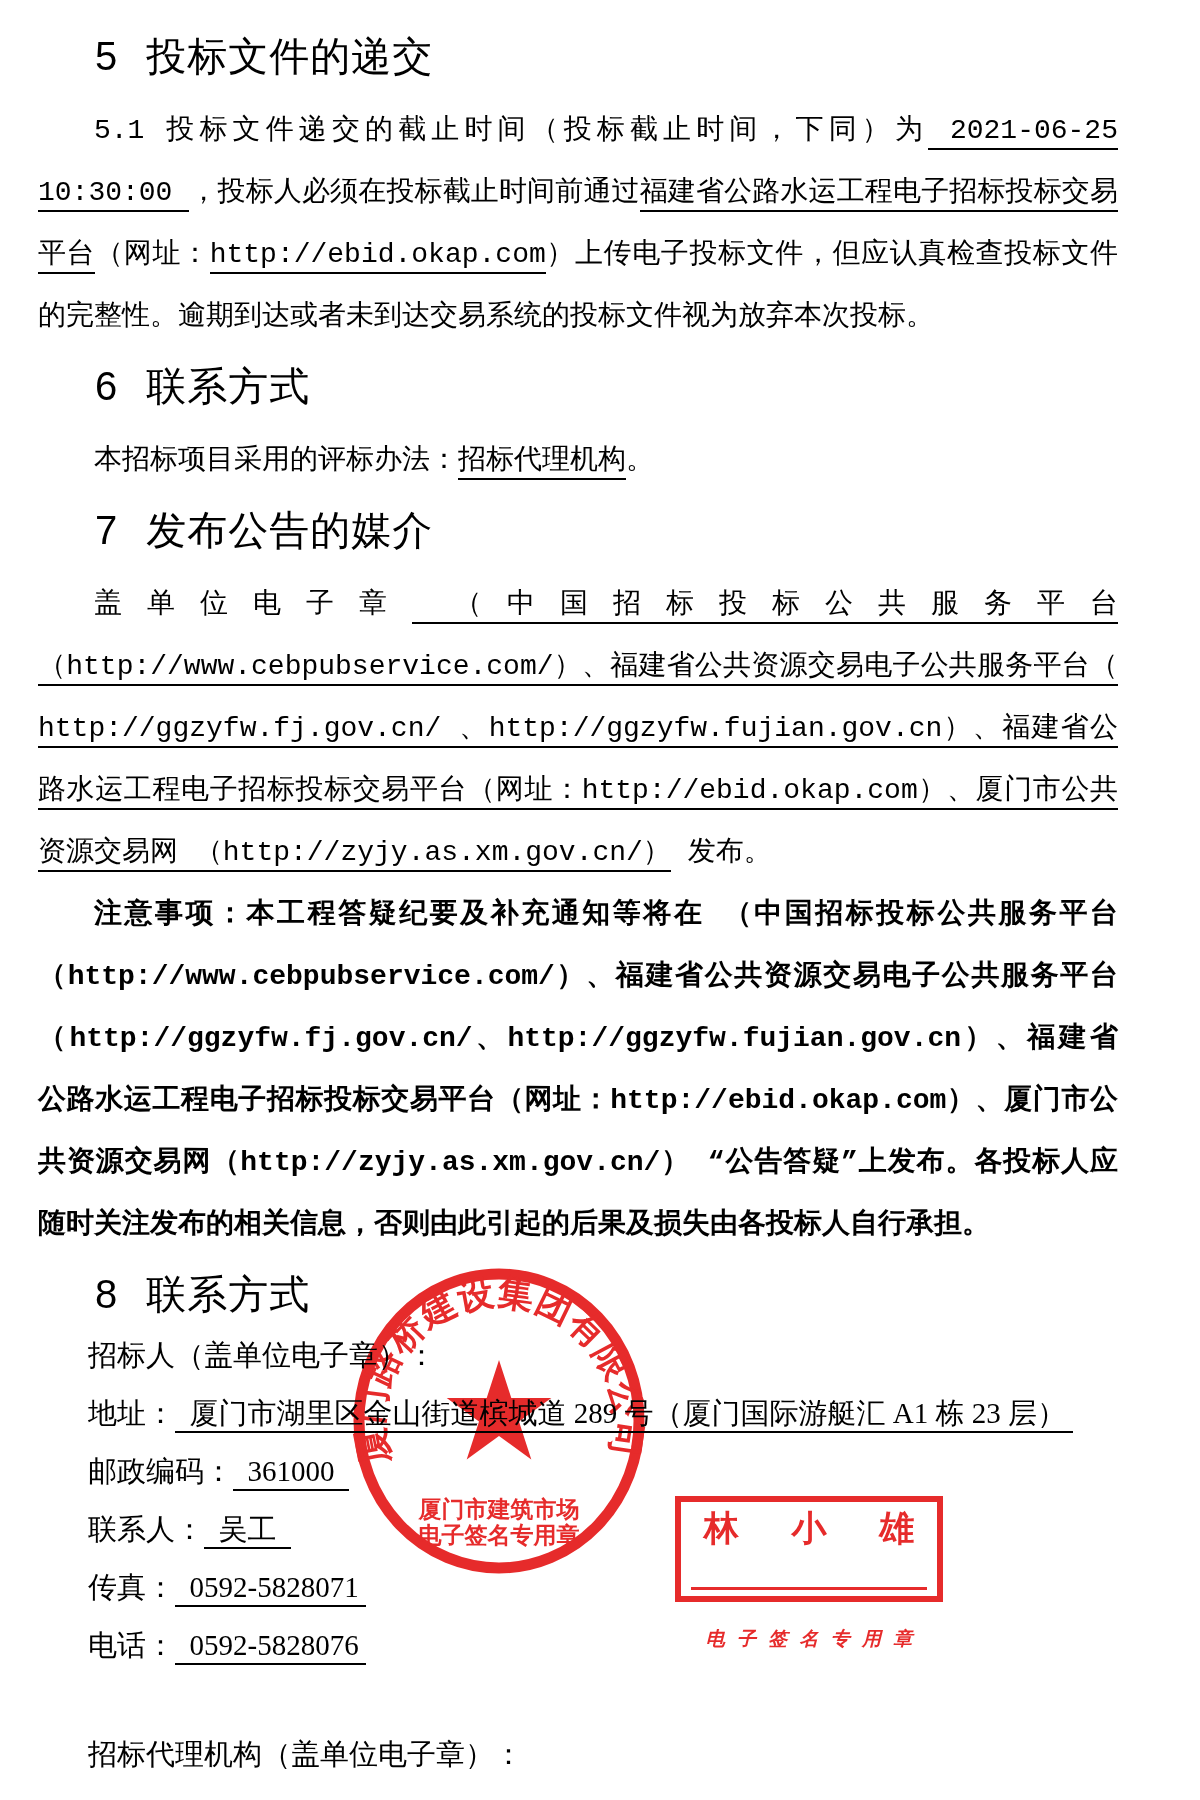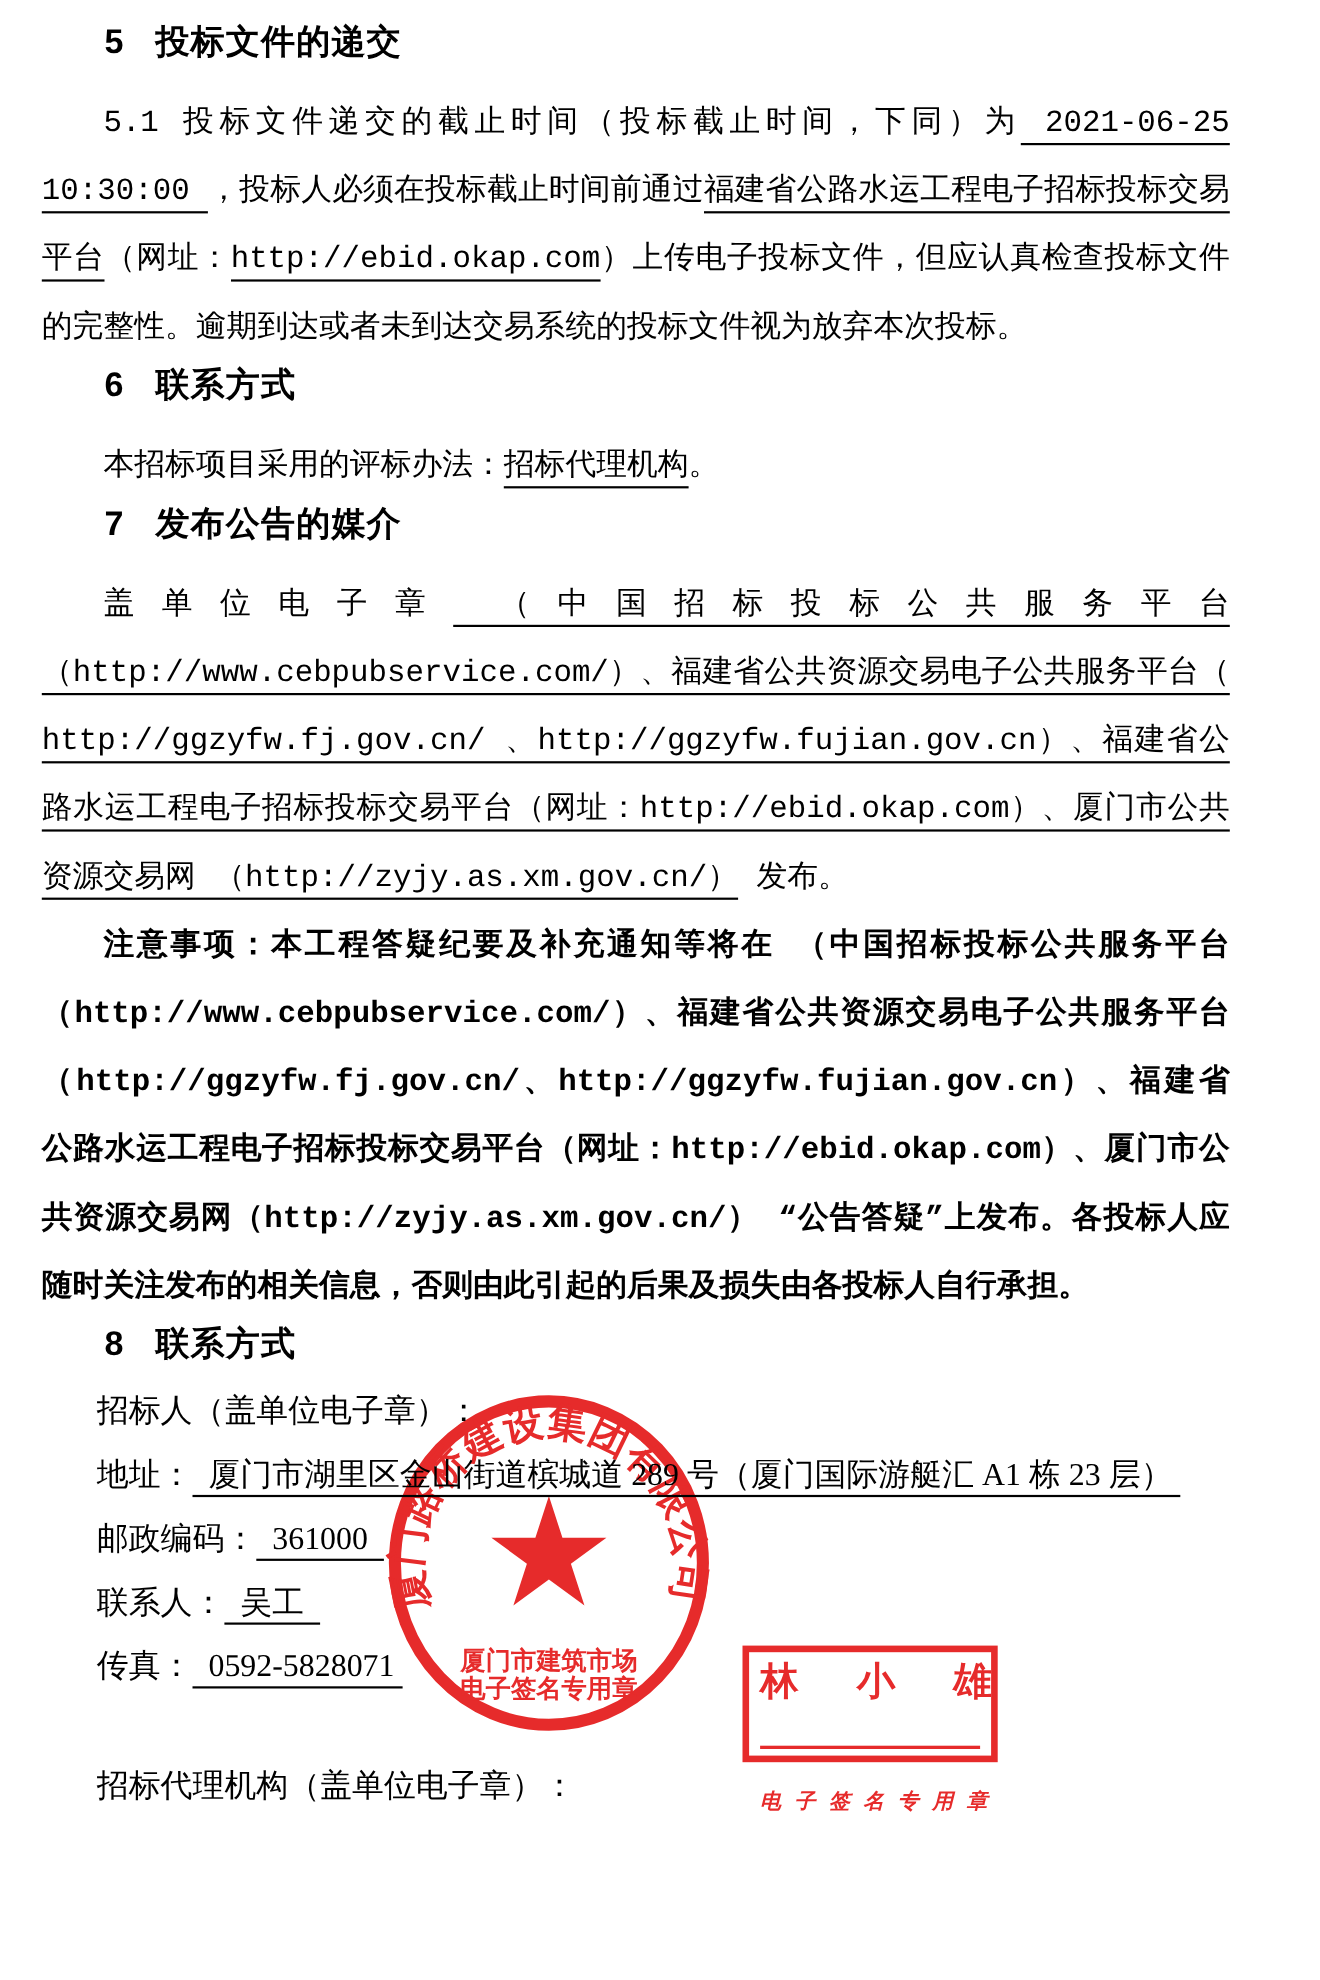--- a/index.html
+++ b/index.html
@@ -10,24 +10,24 @@
     background:#ffffff;
     overflow:hidden;
     color:#000;
     font-family:"Liberation Serif","DejaVu Serif",serif;
   }
   .doc{
     padding:18px 82px 0 38px;
   }
   .heading{
     font-family:"Liberation Sans","DejaVu Sans",sans-serif;
-    font-weight:bold;
-    font-size:31px;
+    font-weight:normal;
+    font-size:40px;
     line-height:40px;
-    margin:0 0 24px 57px;
+    margin:18px 0 24px 57px;
     letter-spacing:1px;
   }
   .h-num{margin-right:28px;}
   .para{
     font-size:28px;
     line-height:62px;
     text-align:justify;
     margin:0;
   }
   .indent{text-indent:56px;font-family:Liberation Mono, monospace;}
@@ -52,21 +52,21 @@
   .arc-text{
     font-family:"Liberation Serif","DejaVu Serif",serif;
     font-size:37px;font-weight:bold;letter-spacing:1px;
   }
   .seal-cap{
     font-family:"Liberation Sans","DejaVu Sans",sans-serif;
     font-size:23px;font-weight:bold;
   }
   .seal-rect{
     position:absolute;left:675px;top:1496px;
-    width:232px;height:106px;
+    width:268px;height:106px;
     box-sizing:border-box;
     border:6px solid var(--seal-red);
     color:var(--seal-red);
     display:flex;flex-direction:column;justify-content:space-between;
     padding:5px 10px 7px 10px;
     mix-blend-mode:multiply;
     opacity:.95;
     background:transparent;
     gap:36px;
   }
@@ -101,20 +101,21 @@
       <div class="para indent"><span>本招标项目采用的评标办法：</span><span class="u">招标代理机构</span><span>。</span></div>
       <div class="heading"><span class="h-num">7</span><span>发布公告的媒介</span></div>
       <div class="para indent"><span>盖单位电子章</span><span class="u">&nbsp;（中国招标投标公共服务平台（http://www.cebpubservice.com/）、福建省公共资源交易电子公共服务平台（ http://ggzyfw.fj.gov.cn/ 、http://ggzyfw.fujian.gov.cn）、福建省公路水运工程电子招标投标交易平台（网址：http://ebid.okap.com）、厦门市公共资源交易网 （http://zyjy.as.xm.gov.cn/）</span><span>&nbsp;发布。</span></div>
       <div class="para indent bold"><span>注意事项：本工程答疑纪要及补充通知等将在 （中国招标投标公共服务平台（http://www.cebpubservice.com/）、福建省公共资源交易电子公共服务平台（http://ggzyfw.fj.gov.cn/、http://ggzyfw.fujian.gov.cn）、福建省公路水运工程电子招标投标交易平台（网址：http://ebid.okap.com）、厦门市公共资源交易网（http://zyjy.as.xm.gov.cn/） “公告答疑”上发布。各投标人应随时关注发布的相关信息，否则由此引起的后果及损失由各投标人自行承担。</span></div>
       <div class="heading"><span class="h-num">8</span><span>联系方式</span></div>
       <div class="contact"><span>招标人（盖单位电子章）：</span></div>
       <div class="contact"><span>地址：</span><span class="u">&nbsp;&nbsp;厦门市湖里区金山街道槟城道 289 号（厦门国际游艇汇 A1 栋 23 层）&nbsp;</span></div>
       <div class="contact"><span>邮政编码：</span><span class="u">&nbsp;&nbsp;361000&nbsp;&nbsp;</span></div>
       <div class="contact"><span>联系人：</span><span class="u">&nbsp;&nbsp;吴工&nbsp;&nbsp;</span></div>
       <div class="contact"><span>传真：</span><span class="u">&nbsp;&nbsp;0592-5828071&nbsp;</span></div>
+      <div class="contact"><span>电话：</span><span class="u">&nbsp;&nbsp;0592-5828076&nbsp;</span></div>
       <div class="contact agency"><span>招标代理机构（盖单位电子章）：</span></div>
     </div>
 
   <div class="seal-round">
     <svg viewBox="0 0 302 312" width="302" height="312">
       <ellipse cx="151" cy="156" rx="140" ry="147" fill="none" stroke="currentColor" stroke-width="11"></ellipse>
       <path id="sealArc" d="M 42 196 A 116 116 0 1 1 260 196" fill="none"></path>
       <text class="arc-text" fill="currentColor">
         <textPath href="#sealArc" startOffset="0" textLength="440" lengthAdjust="spacingAndGlyphs">厦门路桥建设集团有限公司</textPath>
       </text>

